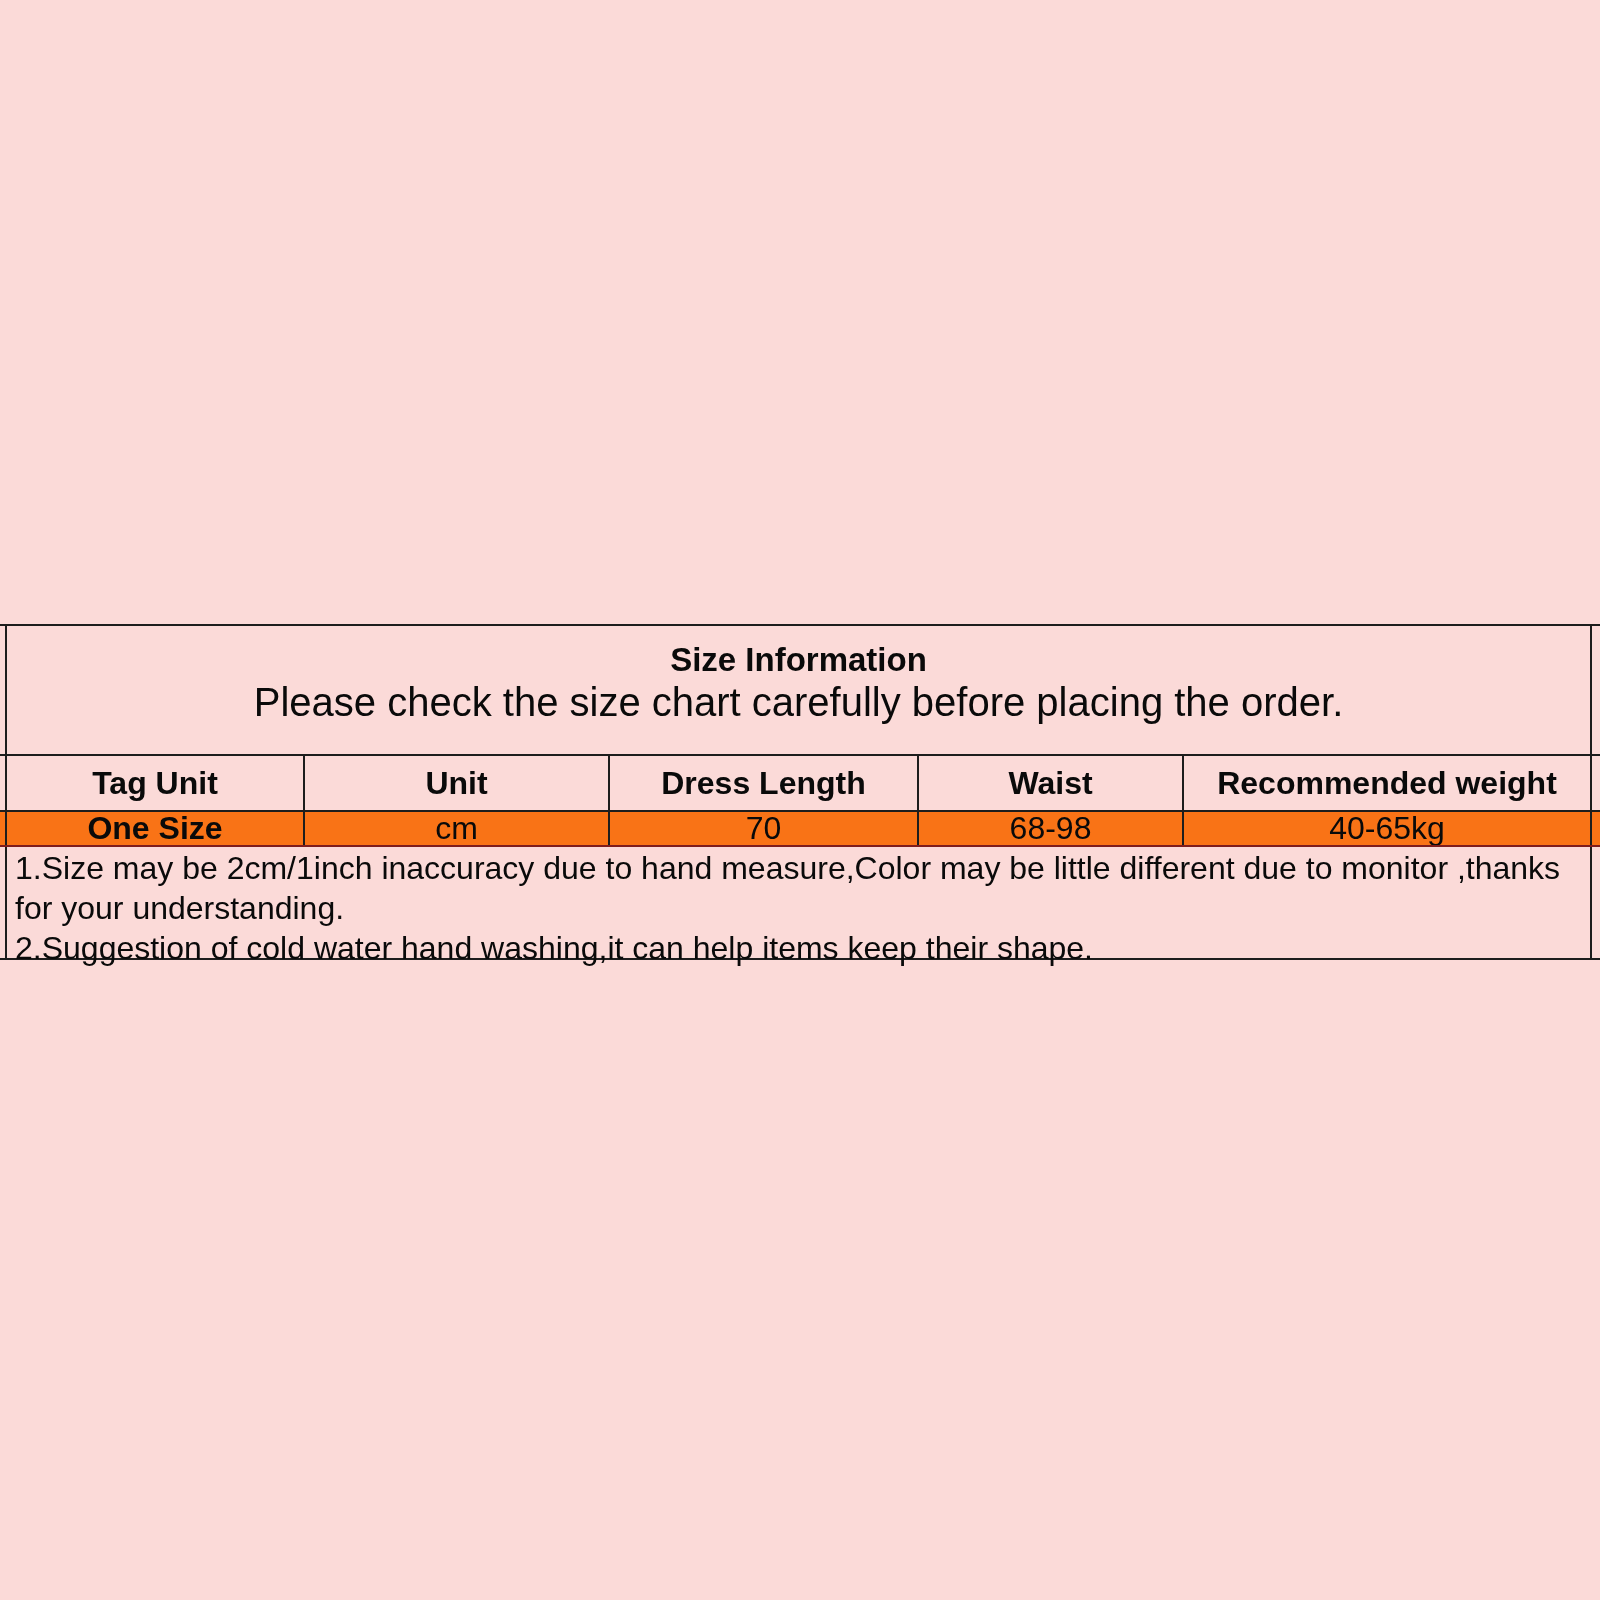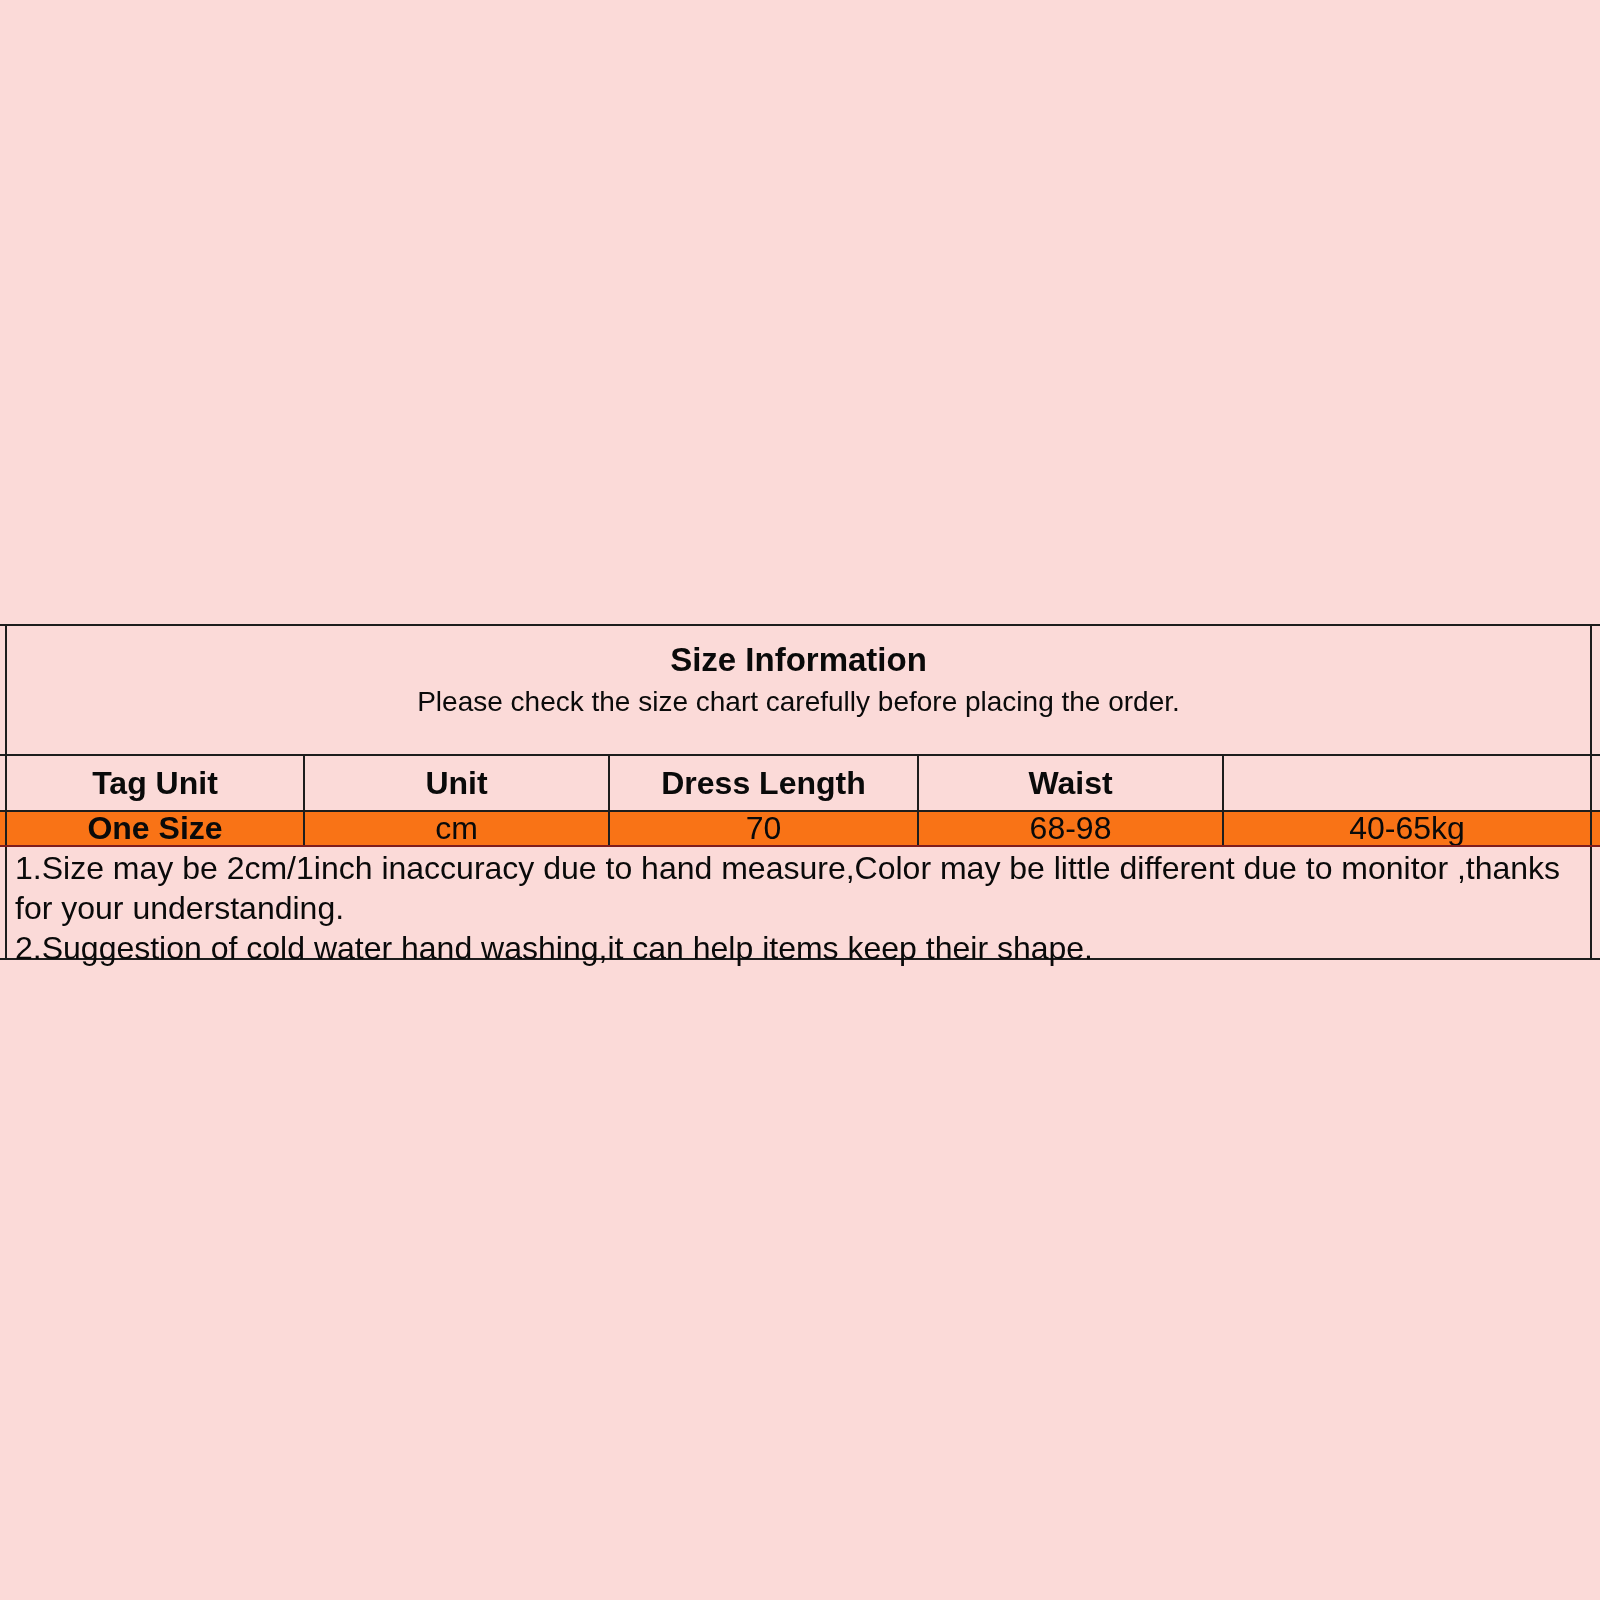--- a/index.html
+++ b/index.html
@@ -48,21 +48,21 @@
     padding-top: 13px;
     box-sizing: border-box;
     text-align: center;
   }
   .chart-title {
     font-size: 33px;
     font-weight: bold;
     line-height: 42px;
   }
   .chart-subtitle {
-    font-size: 28px;
+    font-size: 40px;
     line-height: 42px;
   }
 
   
   .row-header {
     height: 54px;
     border-top: 2px solid #1d1d1d;
     border-bottom: 2px solid #1d1d1d;
   }
   .row-data { height: 33px; }
@@ -76,21 +76,21 @@
     display: flex;
     align-items: center;
     justify-content: center;
     font-size: 32px;
     white-space: nowrap;
     overflow: hidden;
   }
   .cell.c1 { width: 298px; }
   .cell.c2 { width: 305px; }
   .cell.c3 { width: 309px; }
-  .cell.c4 { width: 305px; }
+  .cell.c4 { width: 265px; }
   .cell.c5 { flex: 1; border-right: none; }
   .row-header .cell { font-weight: bold; }
   .row-data .cell.c1 { font-weight: bold; }
 
   
   .row-notes {
     border-top: 2px solid #7f1d1d;
     height: 111px;
   }
   .row-notes .frame {
@@ -113,20 +113,21 @@
       <div class="chart-subtitle">Please check the size chart carefully before placing the order.</div>
     </div>
   </div>
 
   <div class="row pink row-header">
     <div class="frame cells">
       <div class="cell c1">Tag Unit</div>
       <div class="cell c2">Unit</div>
       <div class="cell c3">Dress Length</div>
       <div class="cell c4">Waist</div>
+      <div class="cell c5">Recommended weight</div>
     </div>
   </div>
 
   <div class="row white row-data">
     <div class="frame cells">
       <div class="cell c1">One Size</div>
       <div class="cell c2">cm</div>
       <div class="cell c3">70</div>
       <div class="cell c4">68-98</div>
       <div class="cell c5">40-65kg</div>

